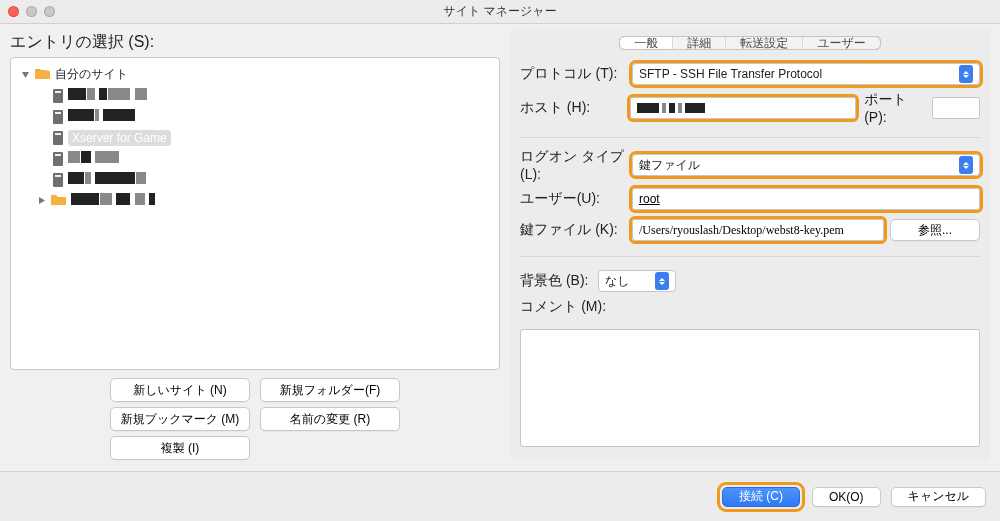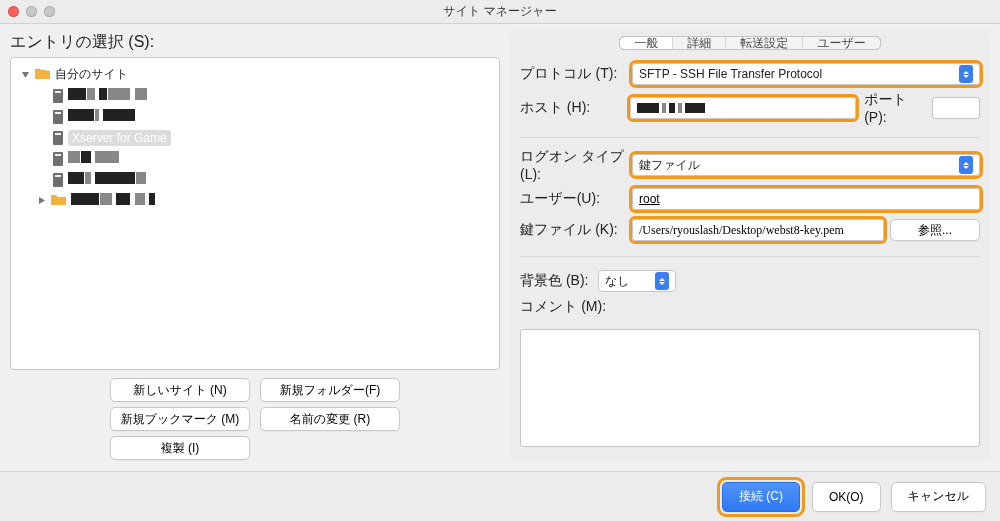--- a/index.html
+++ b/index.html
@@ -229,21 +229,21 @@
     left: 0; right: 0; bottom: 0;
     height: 50px;
     border-top: 1px solid #d3d3d3;
     display: flex;
     align-items: center;
     justify-content: flex-end;
     gap: 10px;
     padding: 0 14px;
     background: #ececec;
   }
-  .footer .mac-btn { height: 30px; padding: 0 16px; }
+  .footer .mac-btn { height: 20px; padding: 0 16px; }
   .btn-primary {
     background: linear-gradient(#4f94fb, #2e78f3);
     color: #fff;
     border: 1px solid #246de6;
   }
   .primary-box { outline: 3px solid #ef9a1e; border-radius:6px; padding:2px; }
 
 </style>
 </head>
 <body>

